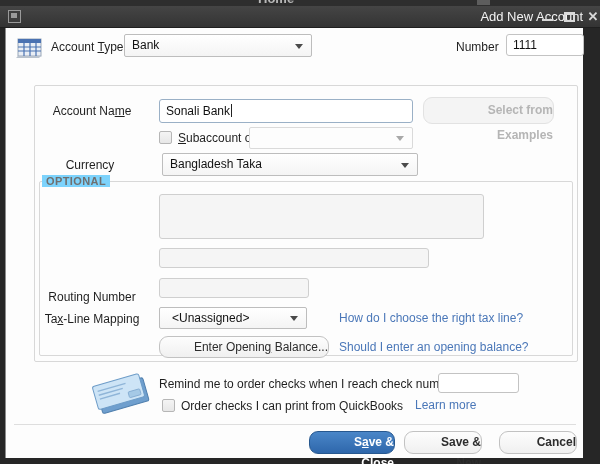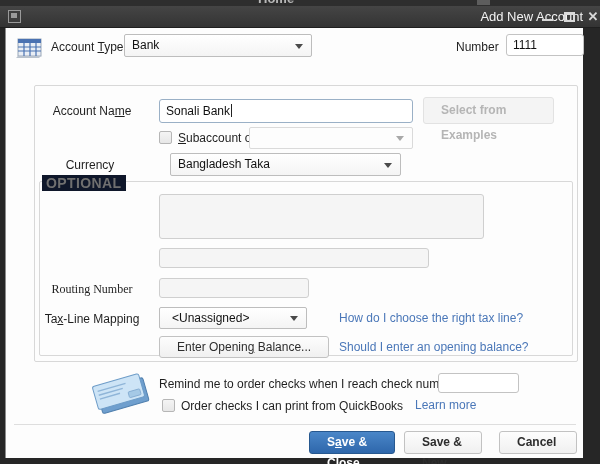--- a/index.html
+++ b/index.html
@@ -42,26 +42,26 @@
   .dd {
     position:absolute; background:linear-gradient(#ffffff,#f4f4f4);
     border:1px solid #bdbdbd; border-radius:2px; font-size:12px; color:#111;
     padding:0 20px 0 7px; line-height:21px; white-space:nowrap; overflow:hidden;
   }
   .dd-arrow { position:absolute; right:8px; top:50%; margin-top:-2px; width:0; height:0;
     border-left:4px solid transparent; border-right:4px solid transparent; border-top:5px solid #4a4a4a; }
   .dd-arrow.dim { border-top-color:#a8a8a8; }
   .caret { display:inline-block; width:1px; height:13px; background:#222; vertical-align:-2px; margin-left:1px; }
   .groupbox { position:absolute; border:1px solid #d8d8d8; border-radius:2px; background:#fdfdfd; }
-  .legend { position:absolute; background:#0f172a; padding:0 4px; font-size:14px; font-weight:bold; color:#6f6f6f; letter-spacing:.4px; }
+  .legend { position:absolute; background:#7dd3fc; padding:0 4px; font-size:11px; font-weight:bold; color:#6f6f6f; letter-spacing:.4px; }
   .checkbox { position:absolute; width:13px; height:13px; background:linear-gradient(#f4f4f4,#e7e7e7); border:1px solid #b6b6b6; border-radius:2px; }
   .link { position:absolute; font-size:12px; color:#4a77b8; white-space:nowrap; cursor:pointer; }
   .btn {
-    position:absolute; font-size:12px; color:#2d2d2d; text-align:left;
-    background:linear-gradient(#fdfdfd,#f0f0f0); border:1px solid #c2c2c2; border-radius:3px; cursor:pointer;padding-left:17px;
+    position:absolute; font-size:12px; color:#2d2d2d; text-align:right;
+    background:linear-gradient(#fdfdfd,#f0f0f0); border:1px solid #c2c2c2; border-radius:9px; cursor:pointer;padding-left:17px;
   }
   .btn .mn { text-decoration:underline; }
   .btn-disabled { background:#f4f4f4; border-color:#e2e2e2; color:#b5b5b5; font-weight:bold; }
   .btn-primary { background:linear-gradient(#4a86c8,#2e67ab); border-color:#27588f; color:#fff; font-weight:bold; }
   .btn-secondary { font-weight:bold; }
   .divider { position:absolute; left:8px; top:396px; width:562px; height:1px; background:#dedede; }
 </style>
 </head>
 <body>
 
@@ -118,37 +118,37 @@
     <div class="checkbox" style="left:153px; top:103px;"></div>
     <div class="lbl" style="left:172px; top:103px;">
       <span></span><span class="mn">S</span><span>ubaccount of</span>
     </div>
     <div class="dd" style="left:243px; top:99px; width:164px; height:22px; background:#fdfdfd; border-color:#dadada;">
       <span></span>
       <span class="dd-arrow dim"></span>
     </div>
 
     <div class="lbl ra" style="left:25px; top:130px; width:118px;">Currency</div>
-    <div class="dd" style="left:164px; top:125px; width:231px; height:23px;">
+    <div class="dd" style="left:156px; top:125px; width:256px; height:23px;">
       <span>Bangladesh Taka</span>
       <span class="dd-arrow"></span>
     </div>
 
     <div class="groupbox" style="left:33px; top:153px; width:534px; height:175px; background:transparent;"></div>
     <div class="legend" style="left:36px; top:147px;">OPTIONAL</div>
 
     <div class="inputbox gray-input" style="left:153px; top:166px; width:325px; height:45px;">
       <span></span>
     </div>
 
     <div class="inputbox gray-input" style="left:153px; top:220px; width:270px; height:20px; line-height:18px;">
       <span></span>
     </div>
 
-    <div class="lbl ra" style="left:25px; top:254px; width:122px;font-family:Liberation Serif, serif;">Routing Number</div>
+    <div class="lbl ra" style="left:25px; top:262px; width:122px;">Routing Number</div>
     <div class="inputbox gray-input" style="left:153px; top:250px; width:150px; height:20px; line-height:18px;">
       <span></span>
     </div>
 
     <div class="lbl ra" style="left:25px; top:284px; width:122px;">
       <span>Ta</span><span class="mn">x</span><span>-Line Mapping</span>
     </div>
     <div class="dd" style="left:153px; top:279px; width:148px; height:22px;padding-left:12px;">
       <span>&lt;Unassigned&gt;</span>
       <span class="dd-arrow"></span>

